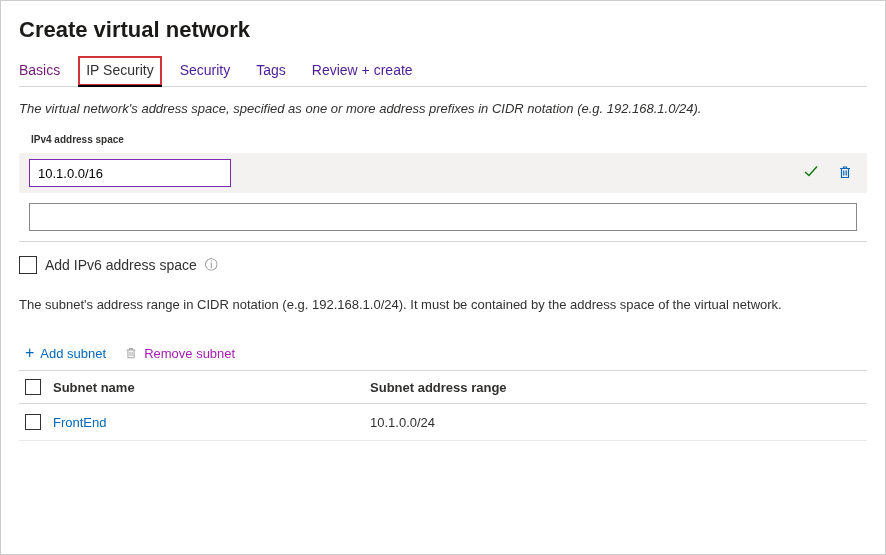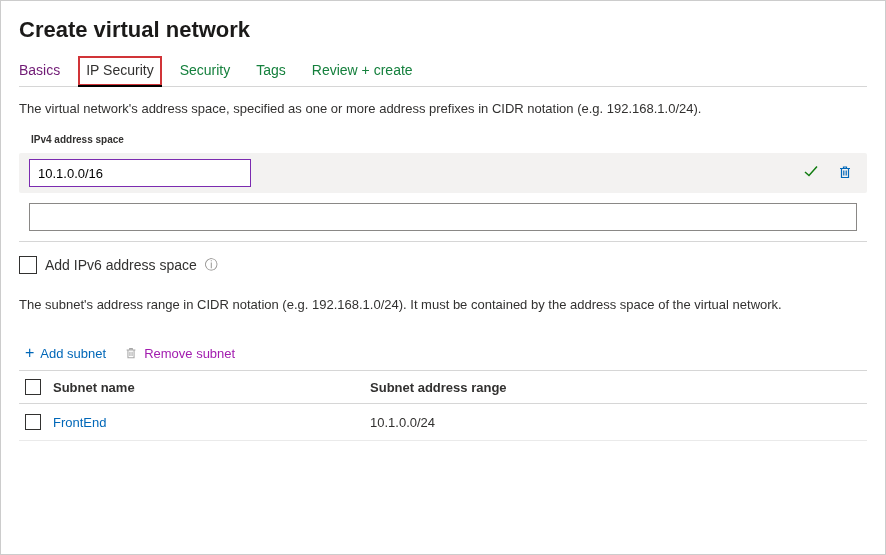--- a/index.html
+++ b/index.html
@@ -24,21 +24,21 @@
       display: flex;
       gap: 26px;
       border-bottom: 1px solid #d6d6d6;
       padding-bottom: 0;
       margin-bottom: 14px;
       font-size: 14px;
     }
     .tab {
       padding: 6px 0 8px 0;
       cursor: pointer;
-      color: #15803d;
+      color: #4c1d95;
     }
     .tab.visited { color: #701a75; }
     .tab.active {
       color: #323130;
       position: relative;
     }
     .tab.active::after {
       content: "";
       position: absolute;
       left: 0; right: 0; bottom: -1px;
@@ -50,40 +50,41 @@
       outline-offset: -2px;
       padding-left: 8px;
       padding-right: 8px;
       margin-left: -8px;
       margin-right: -8px;
     }
     .desc {
       font-size: 13px;
       color: #323130;
       margin-bottom: 18px;
+      font-style: italic;
     }
     .section-label {
       font-weight: 600;
       font-size: 10px;
       margin-left: 12px;
       margin-bottom: 8px;
     }
     .addr-row {
       display: flex;
       align-items: center;
       gap: 8px;
       background: #f3f2f1;
       padding: 6px 10px 6px 10px;
       border-radius: 2px;
     }
     .addr-input {
       flex: 1 1 auto;
       height: 28px;
       border: 1px solid #7b2bb0;
-      padding: 0 36px 0 8px;
+      padding: 0 16px 0 8px;
       font-size: 13px;
       color: #000;
       background: #fff;
       position: relative;
     }
     .addr-input-wrap {
       flex: 1 1 auto;
       position: relative;
     }
     .addr-input-wrap .check {

